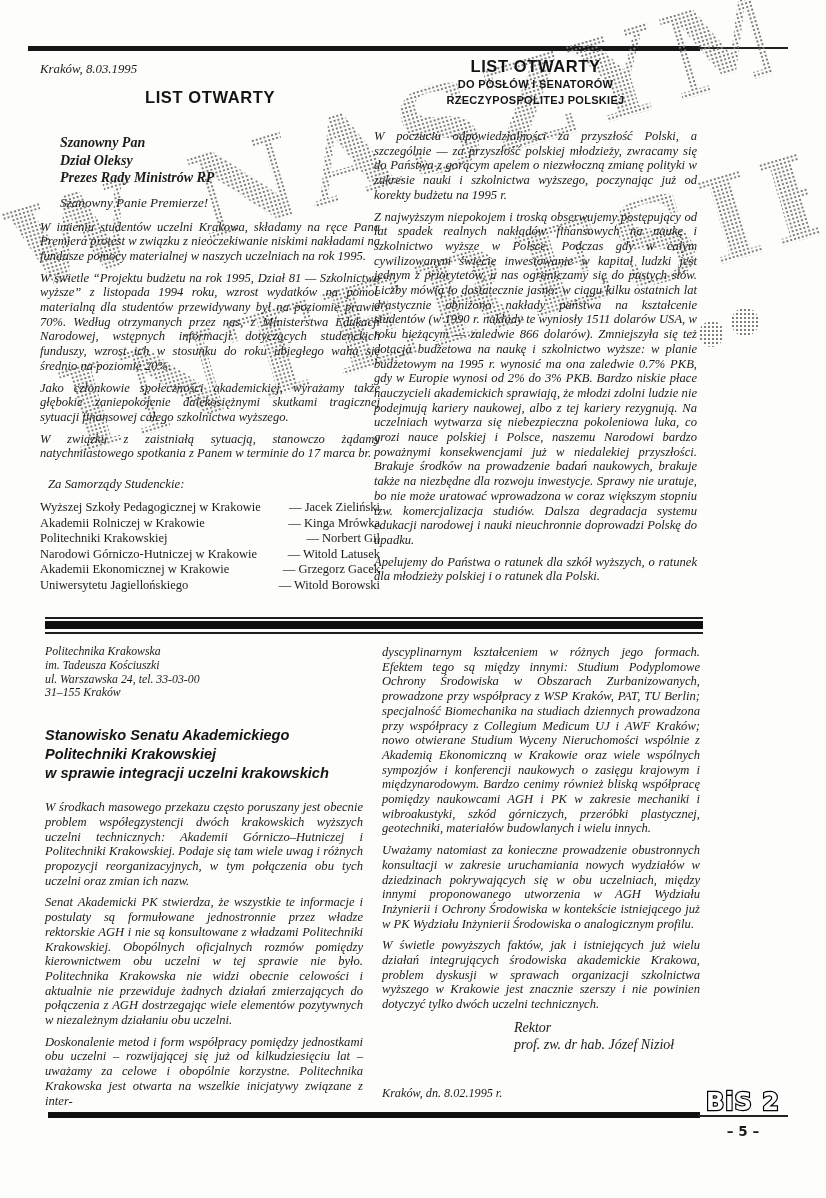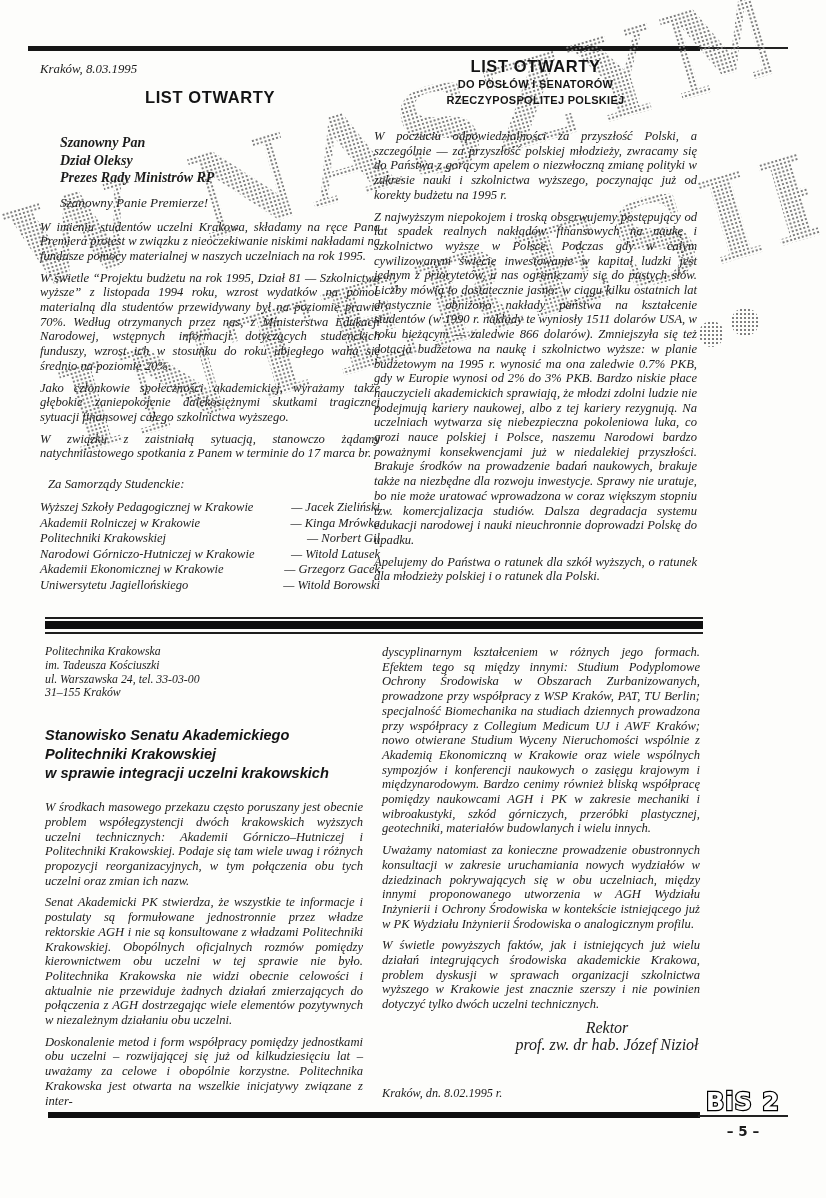--- a/index.html
+++ b/index.html
@@ -84,21 +84,21 @@
     text-align:center;
     line-height:16px;
     color:#141414;
   }
 
   
   .top-left{left:40px;top:88px;width:340px;}
   .addressee{margin:27px 0 0 20px;font-style:italic;font-weight:bold;font-size:14px;line-height:17.5px;}
   .salutation{margin:8px 0 9px 20px;font-style:italic;font-size:13.2px;}
   .signoff-intro{margin:16px 0 8px 8px;font-style:italic;font-size:12.8px;}
-  .sig-row{display:flex;justify-content:space-between;font-style:italic;font-size:12.5px;line-height:15.5px;}
+  .sig-row{display:flex;justify-content:space-between;font-size:12.5px;line-height:15.5px;}
   .sig-row .org{white-space:nowrap;}
   .sig-row .person{white-space:nowrap;}
 
   
   .top-right{left:374px;top:57px;width:323px;}
   .top-right .first-para{margin-top:21px;}
 
   
   .bot-left{left:45px;top:645px;width:318px;}
   .bot-right{left:382px;top:645px;width:318px;}
@@ -106,21 +106,21 @@
   .statement-title{
     font-family:"Liberation Sans", sans-serif;
     font-style:italic;
     font-weight:bold;
     font-size:14.6px;
     line-height:19px;
     text-align:left;
     margin:26px 0 17px 0;
     color:#141414;
   }
-  .signature-block{text-align:center;padding-left:132px;font-style:italic;font-size:16px;line-height:17px;margin-top:6px;}
+  .signature-block{text-align:left;padding-left:132px;font-style:italic;font-size:14px;line-height:17px;margin-top:6px;}
   .date-bottom{font-style:italic;font-size:12.2px;margin-top:33px;}
 
   .date-top{left:40px;top:62px;font-style:italic;font-size:12.8px;z-index:1;}
 
   
   .bis-logo{left:694px;top:1085px;z-index:3;}
   .page-num{
     left:698px;top:1123px;width:90px;
     text-align:center;
     font-family:"DejaVu Sans", sans-serif;

